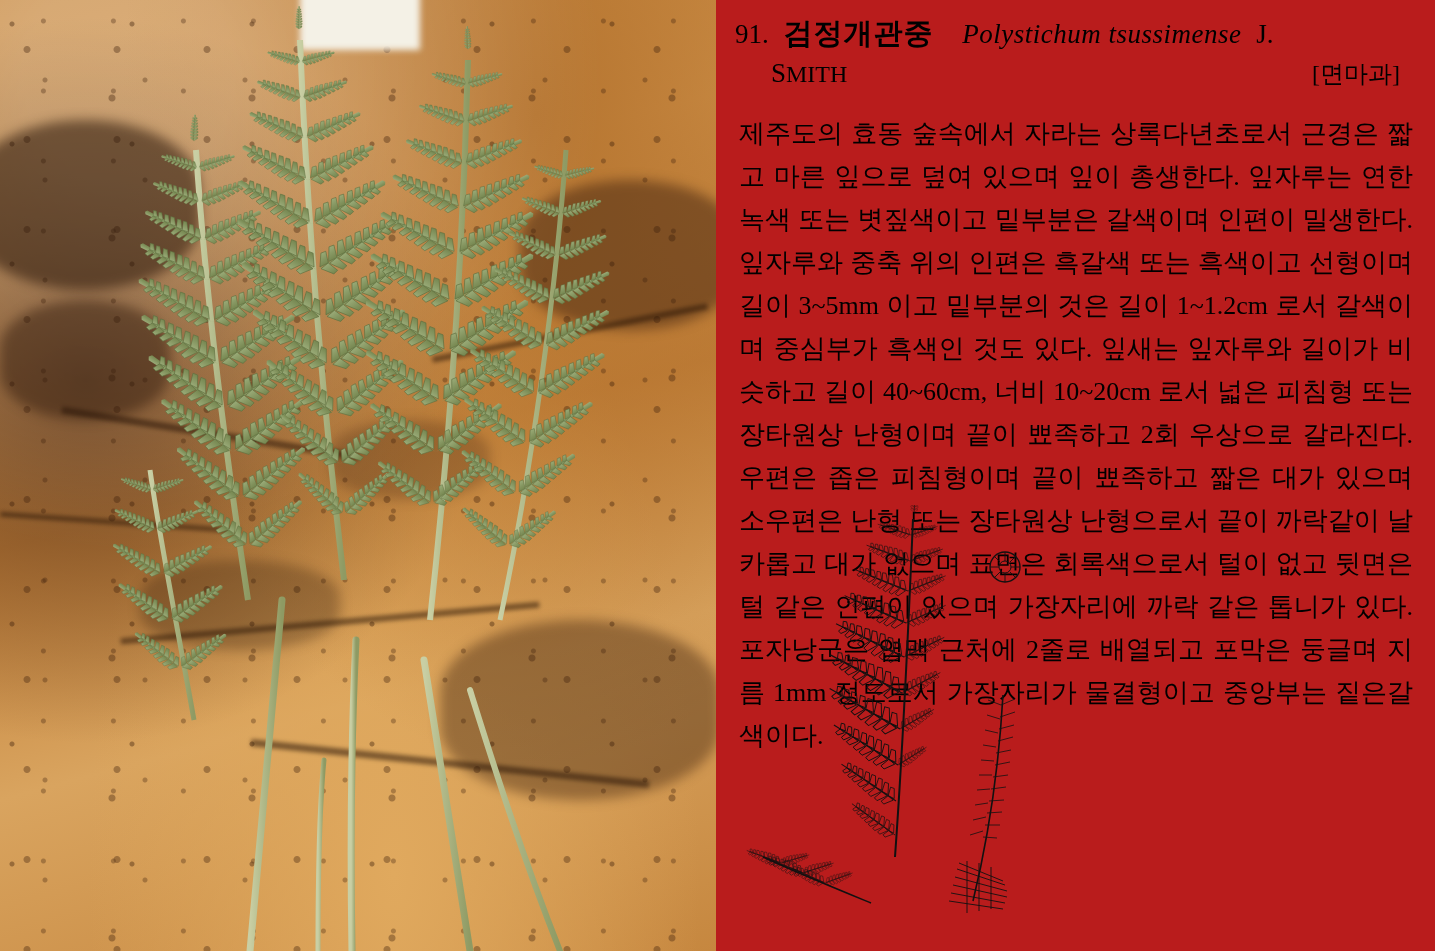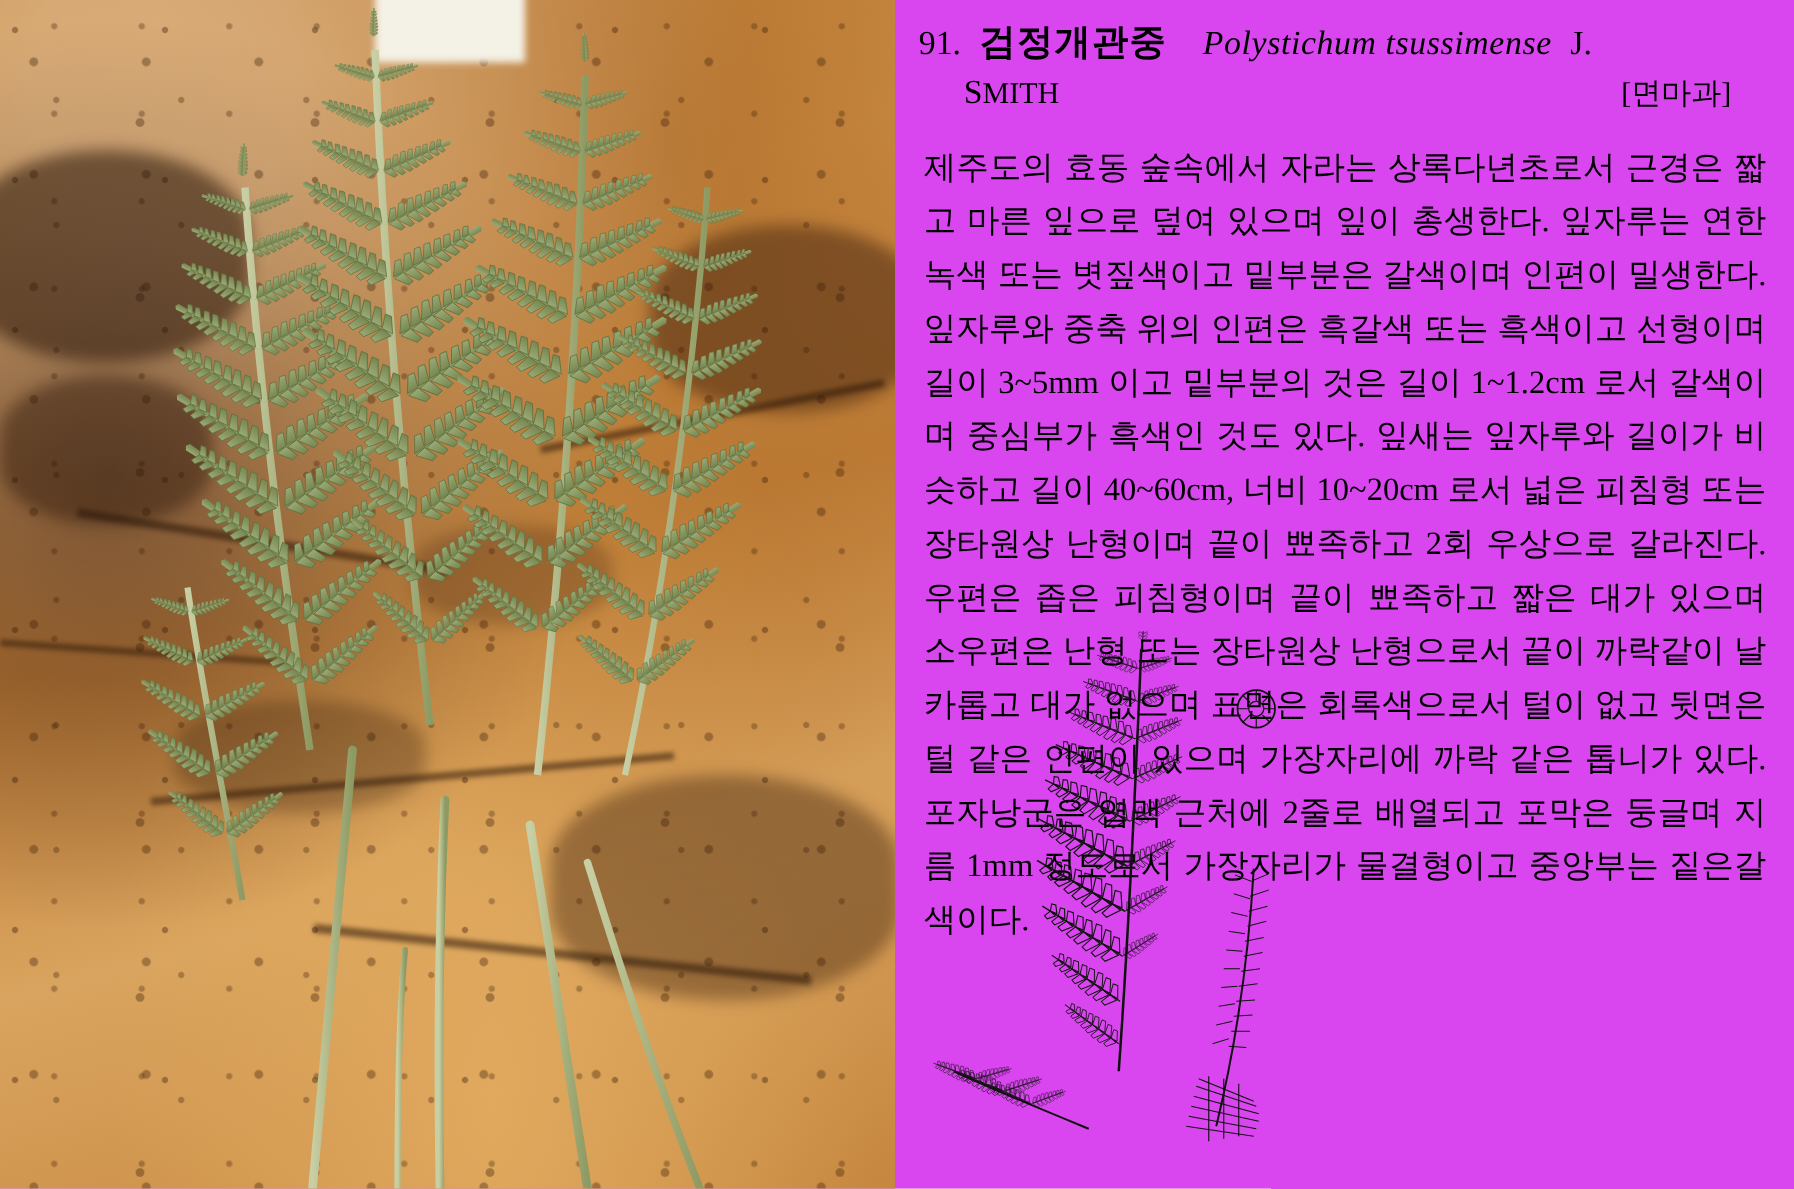--- a/index.html
+++ b/index.html
@@ -1,17 +1,17 @@
 <!DOCTYPE html>
 <html lang="ko"><head>
 <meta charset="utf-8">
 <style>
   html,body{margin:0;padding:0;background:#ffffff;}
   body{width:1435px;height:951px;overflow:hidden;font-family:"Liberation Serif",serif;}
-  .page{position:relative;width:1435px;height:951px;background:#d946ef;}
+  .page{position:relative;width:1435px;height:951px;background:#b91c1c;}
 
   
   .photo{
     position:absolute;left:0;top:0;width:716px;height:951px;
     overflow:hidden;
     background:
       radial-gradient(circle at 18% 8%, rgba(255,255,255,0.25) 0 10%, rgba(0,0,0,0) 45%),
       radial-gradient(ellipse at 75% 12%, #b5742f 0%, rgba(181,116,47,0) 55%),
       radial-gradient(ellipse at 12% 40%, #6d4320 0%, rgba(109,67,32,0) 45%),
       radial-gradient(ellipse at 55% 92%, #e0a95e 0%, rgba(224,169,94,0) 55%),
@@ -49,21 +49,21 @@
   .textcol{position:absolute;left:725px;top:0;width:700px;height:951px;}
   .heading{position:relative;padding:14px 10px 0 10px;}
   .h-line1{font-size:27px;white-space:nowrap;}
   .h-num{font-weight:400;}
   .h-kor{font-weight:700;font-size:29px;letter-spacing:1px;margin-left:8px;}
   .h-sci{font-style:italic;font-size:27px;margin-left:22px;letter-spacing:.5px;}
   .h-auth1{font-size:27px;margin-left:8px;}
   .h-line2{margin-top:4px;display:flex;align-items:baseline;}
   .h-auth2{margin-left:36px;font-size:27px;}
   .h-auth2 .smallcap{font-size:24px;}
-  .h-family{margin-left:auto;margin-right:30px;font-size:24px;}
+  .h-family{margin-left:auto;margin-right:15px;font-size:24px;}
 
   .body-text{
     margin:22px 12px 0 14px;
     font-size:26px;
     line-height:43px;
     text-align:justify;
     text-justify:inter-character;
     word-break:break-all;
   }
   .body-text p{margin:0;}

